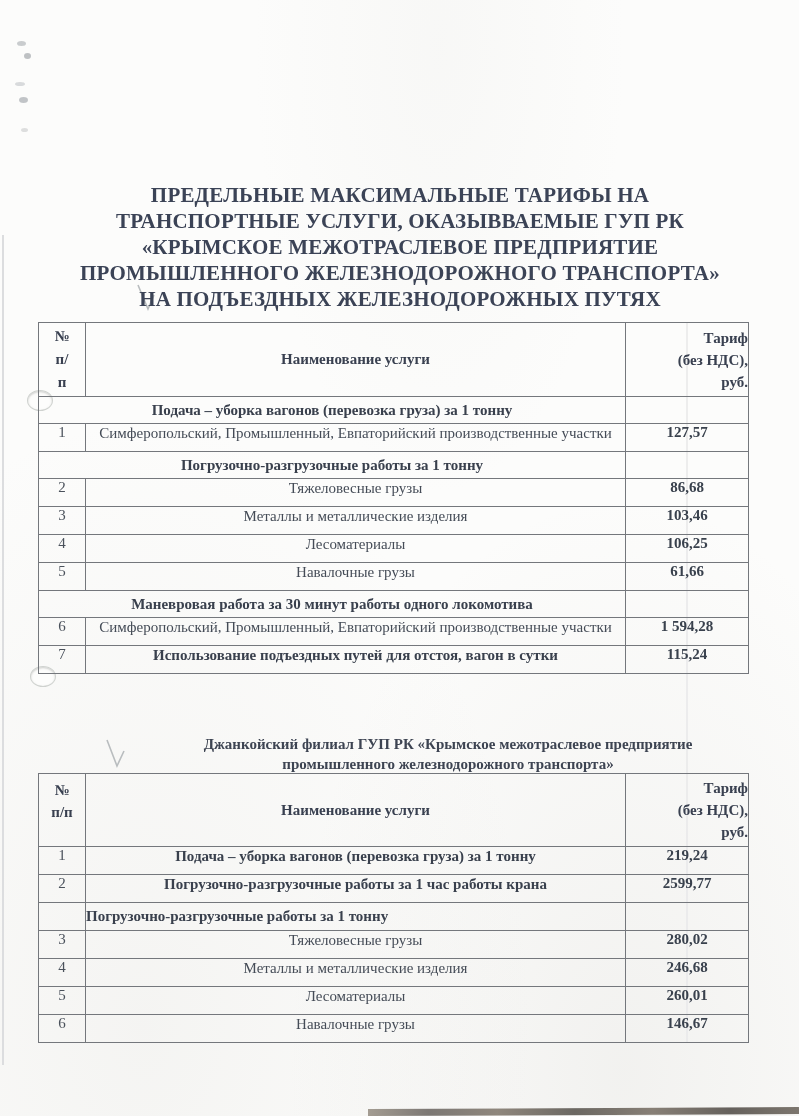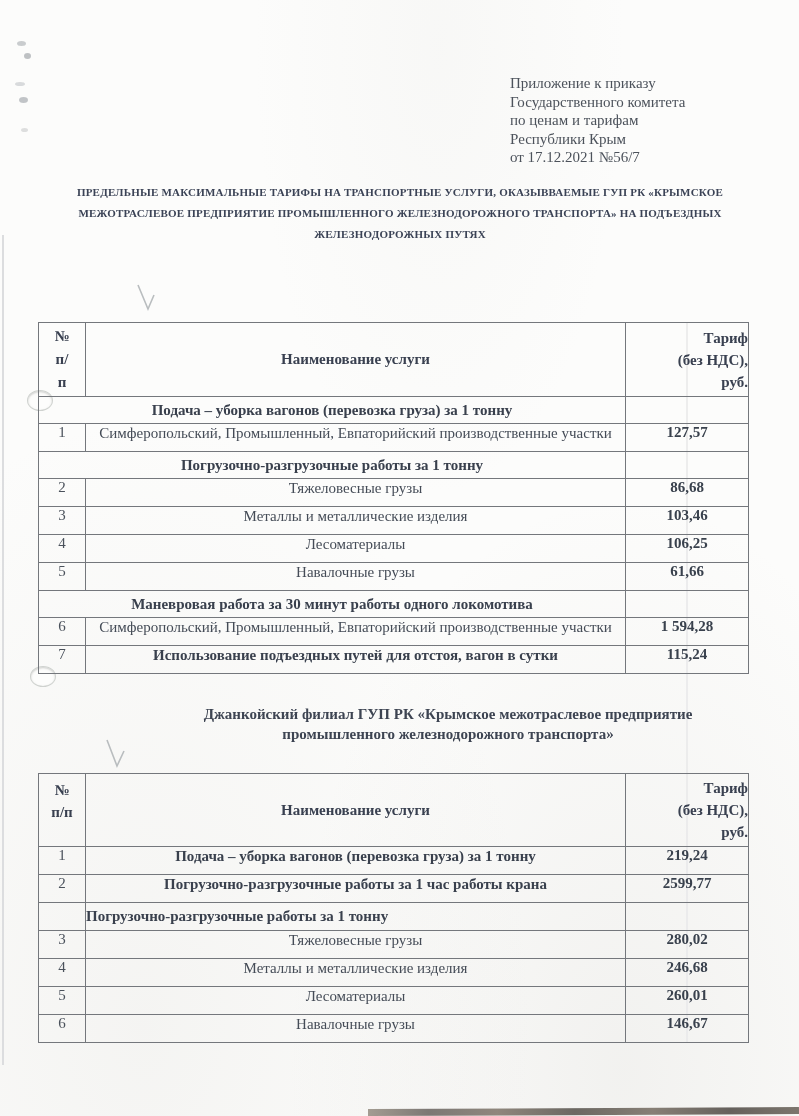--- a/index.html
+++ b/index.html
@@ -31,25 +31,25 @@
   .bottom-strip{position:absolute;left:368px;right:0;bottom:0;height:7px;opacity:.9;
     transform:rotate(-.25deg);transform-origin:left bottom;
     background:linear-gradient(90deg,#9a9287 0%,#6f6a66 14%,#837a6f 30%,#5c5852 48%,#7b7268 66%,#55504b 84%,#6e675e 100%);}
   .streak{position:absolute;left:686px;top:322px;width:2px;height:720px;background:#e8e9ea;opacity:.8;}
   .pencil-mark{position:absolute;}
   .pencil-mark.m1{left:136px;top:283px;}
   .pencil-mark.m2{left:104px;top:737px;}
   
   .corner-note{position:absolute;left:510px;top:74px;font-size:15px;line-height:18.6px;color:#4c525b;}
   .doc-title{position:absolute;left:62px;top:182px;width:676px;text-align:center;
-    font-weight:bold;font-size:11px;line-height:21px;color:#3b4356;letter-spacing:.2px;}
+    font-weight:bold;font-size:21px;line-height:26px;color:#3b4356;letter-spacing:.2px;}
   .table-caption{position:absolute;left:187px;width:522px;text-align:center;
     font-weight:bold;font-size:15px;line-height:19.5px;color:#3d4452;}
   .cap1{top:281px;}
-  .cap2{top:705px;font-family:Liberation Serif, serif;}
+  .cap2{top:735px;font-family:Liberation Serif, serif;}
   
   .tariff-table{position:absolute;left:38px;width:710px;border-collapse:collapse;
     table-layout:fixed;font-size:15px;color:#454c57;}
   .tbl1{top:322px;}
   .tbl2{top:773px;}
   .tariff-table col.col-num{width:47px;}
   .tariff-table col.col-name{width:540px;}
   .tariff-table col.col-tariff{width:123px;}
   .tariff-table th,.tariff-table td{border:1px solid #74777c;padding:0;}
   .tariff-table th{font-weight:bold;color:#394050;font-size:15px;vertical-align:middle;}
@@ -83,27 +83,20 @@
   <div class="punch-hole h2"></div>
   <div class="streak"></div>
   <div class="bottom-strip"></div>
   <svg class="pencil-mark m1" width="22" height="30">
     <polyline points="2,2 12,26 18,12" fill="none" stroke="#b9bdbf" stroke-width="1.6"></polyline>
   </svg>
   <svg class="pencil-mark m2" width="24" height="34">
     <polyline points="3,3 13,29 20,14" fill="none" stroke="#b9bdbf" stroke-width="1.6"></polyline>
   </svg>
 
-  <div class="corner-note">
-    <div>Приложение к приказу</div>
-    <div>Государственного комитета</div>
-    <div>по ценам и тарифам</div>
-    <div>Республики Крым</div>
-    <div>от 17.12.2021  №56/7</div>
-  </div>
 
   <div class="doc-title">ПРЕДЕЛЬНЫЕ МАКСИМАЛЬНЫЕ ТАРИФЫ НА ТРАНСПОРТНЫЕ УСЛУГИ, ОКАЗЫВВАЕМЫЕ ГУП РК «КРЫМСКОЕ МЕЖОТРАСЛЕВОЕ ПРЕДПРИЯТИЕ ПРОМЫШЛЕННОГО ЖЕЛЕЗНОДОРОЖНОГО ТРАНСПОРТА» НА ПОДЪЕЗДНЫХ ЖЕЛЕЗНОДОРОЖНЫХ ПУТЯХ</div>
 
   <table class="tariff-table tbl1">
     <colgroup>
         <col class="col-num">
         <col class="col-name">
         <col class="col-tariff">
       </colgroup>
     <thead>

